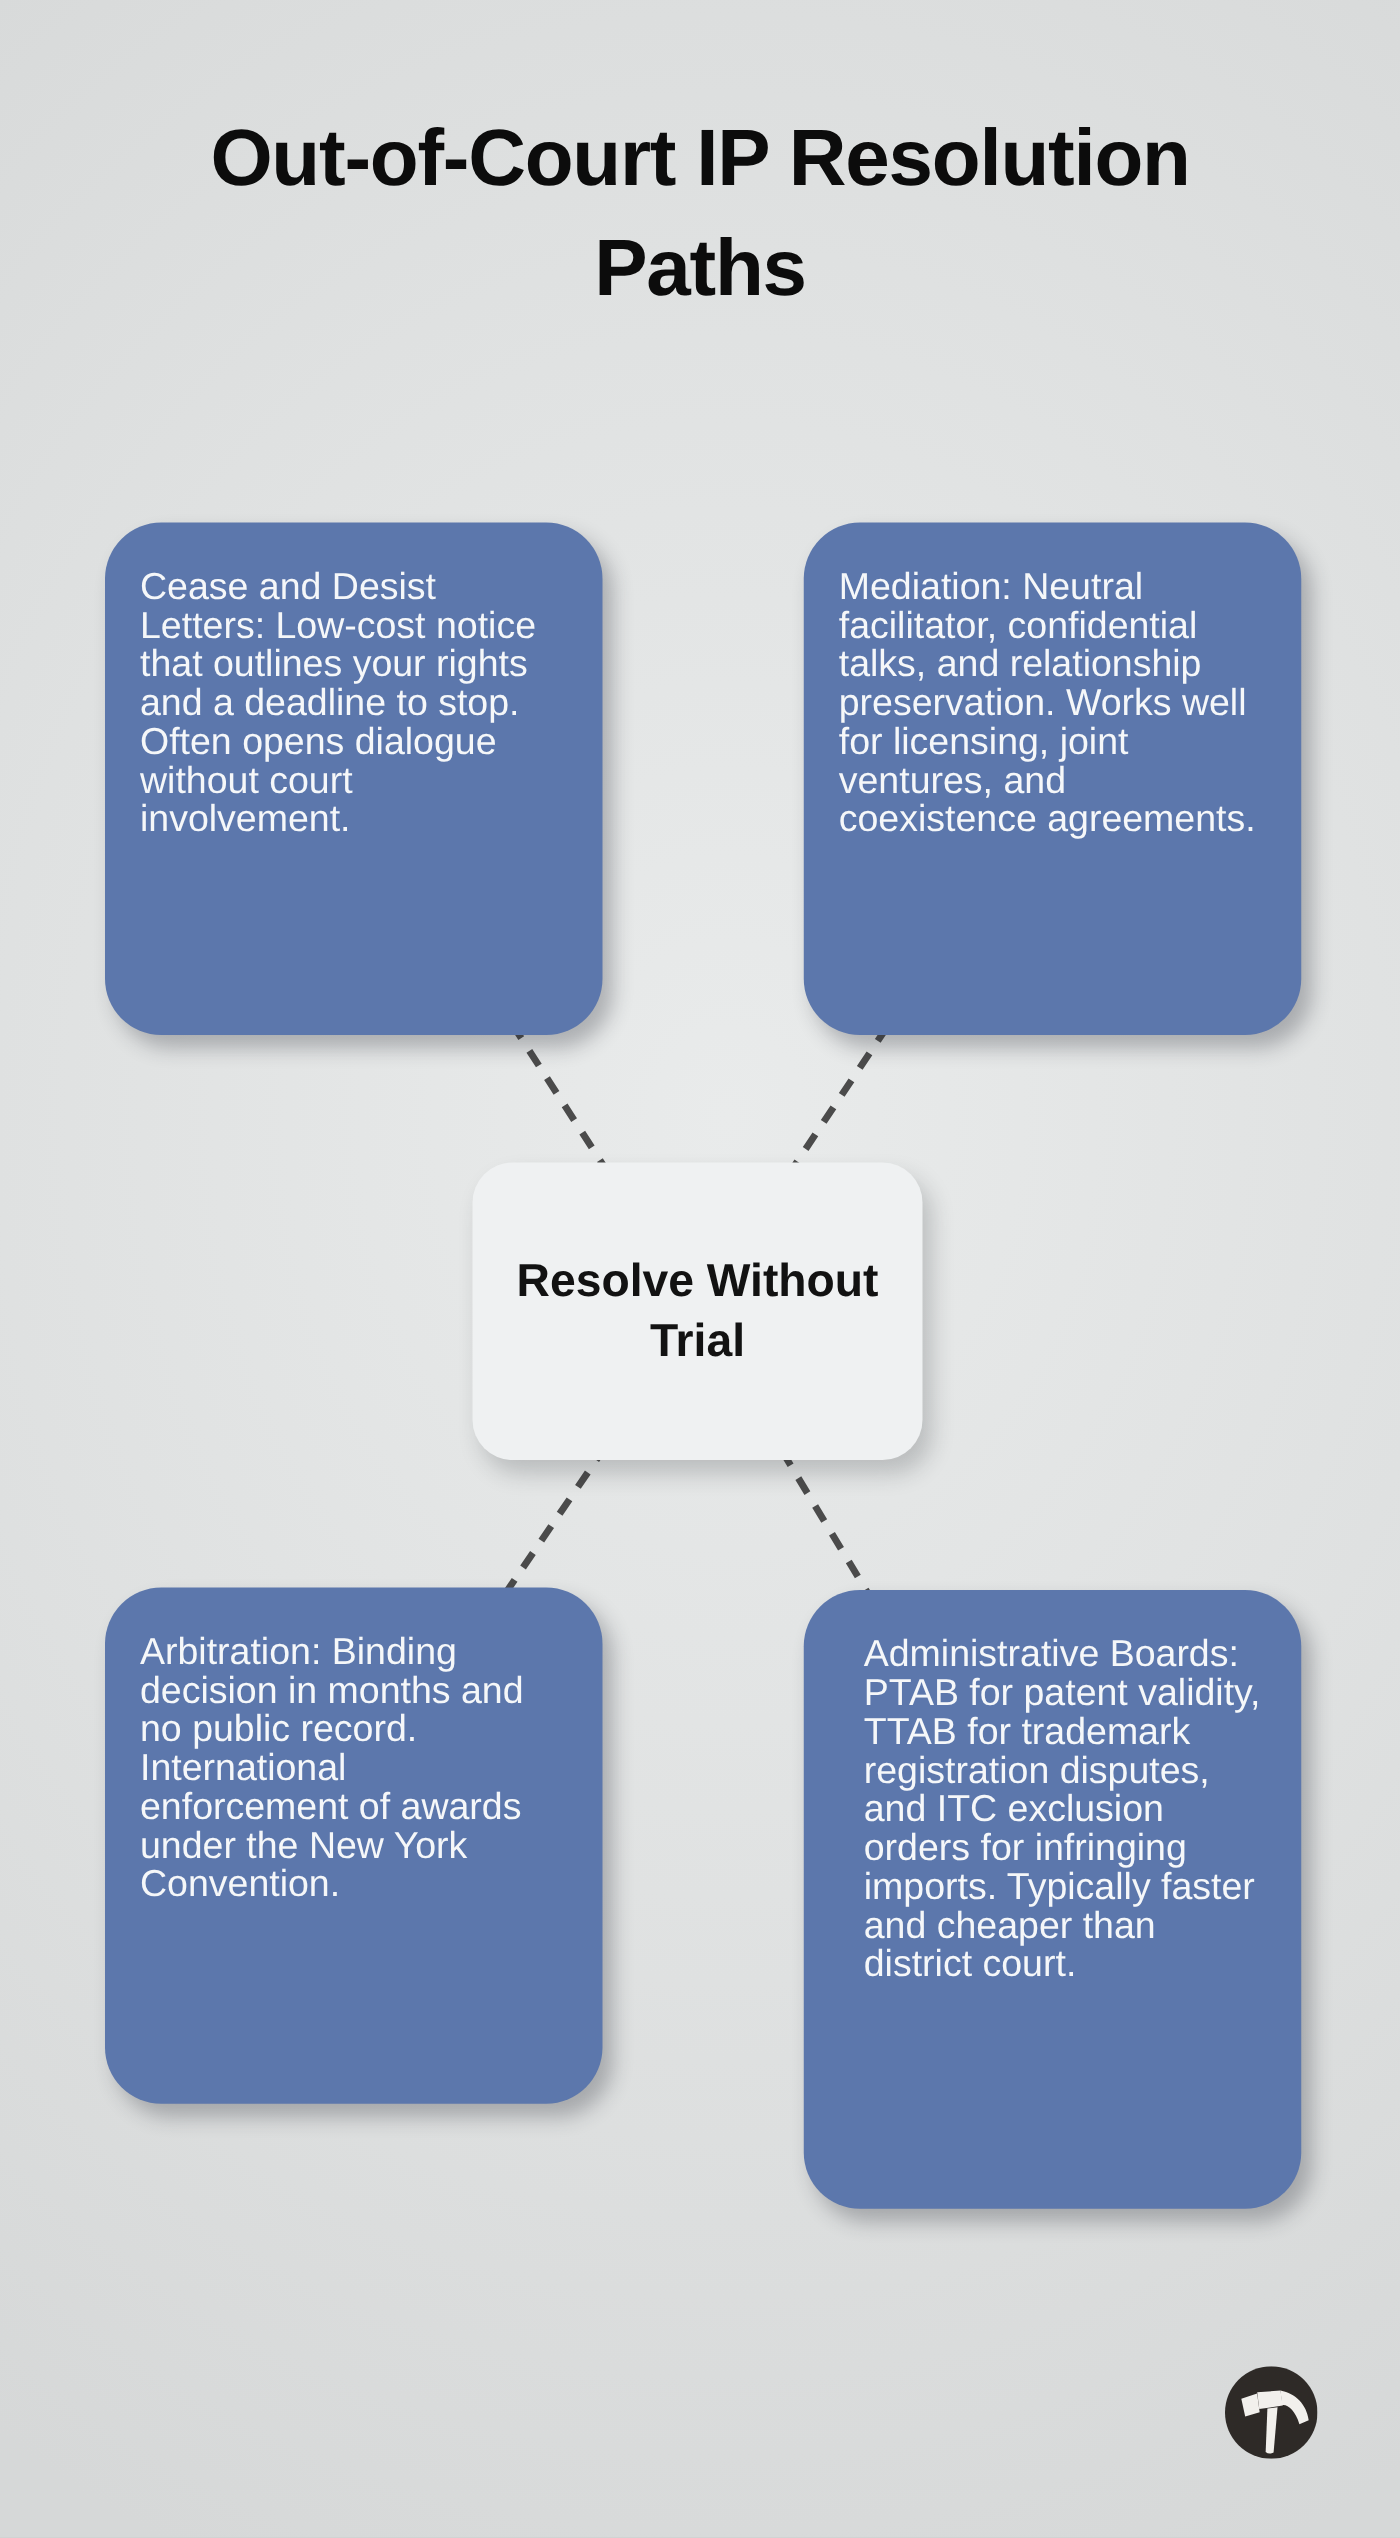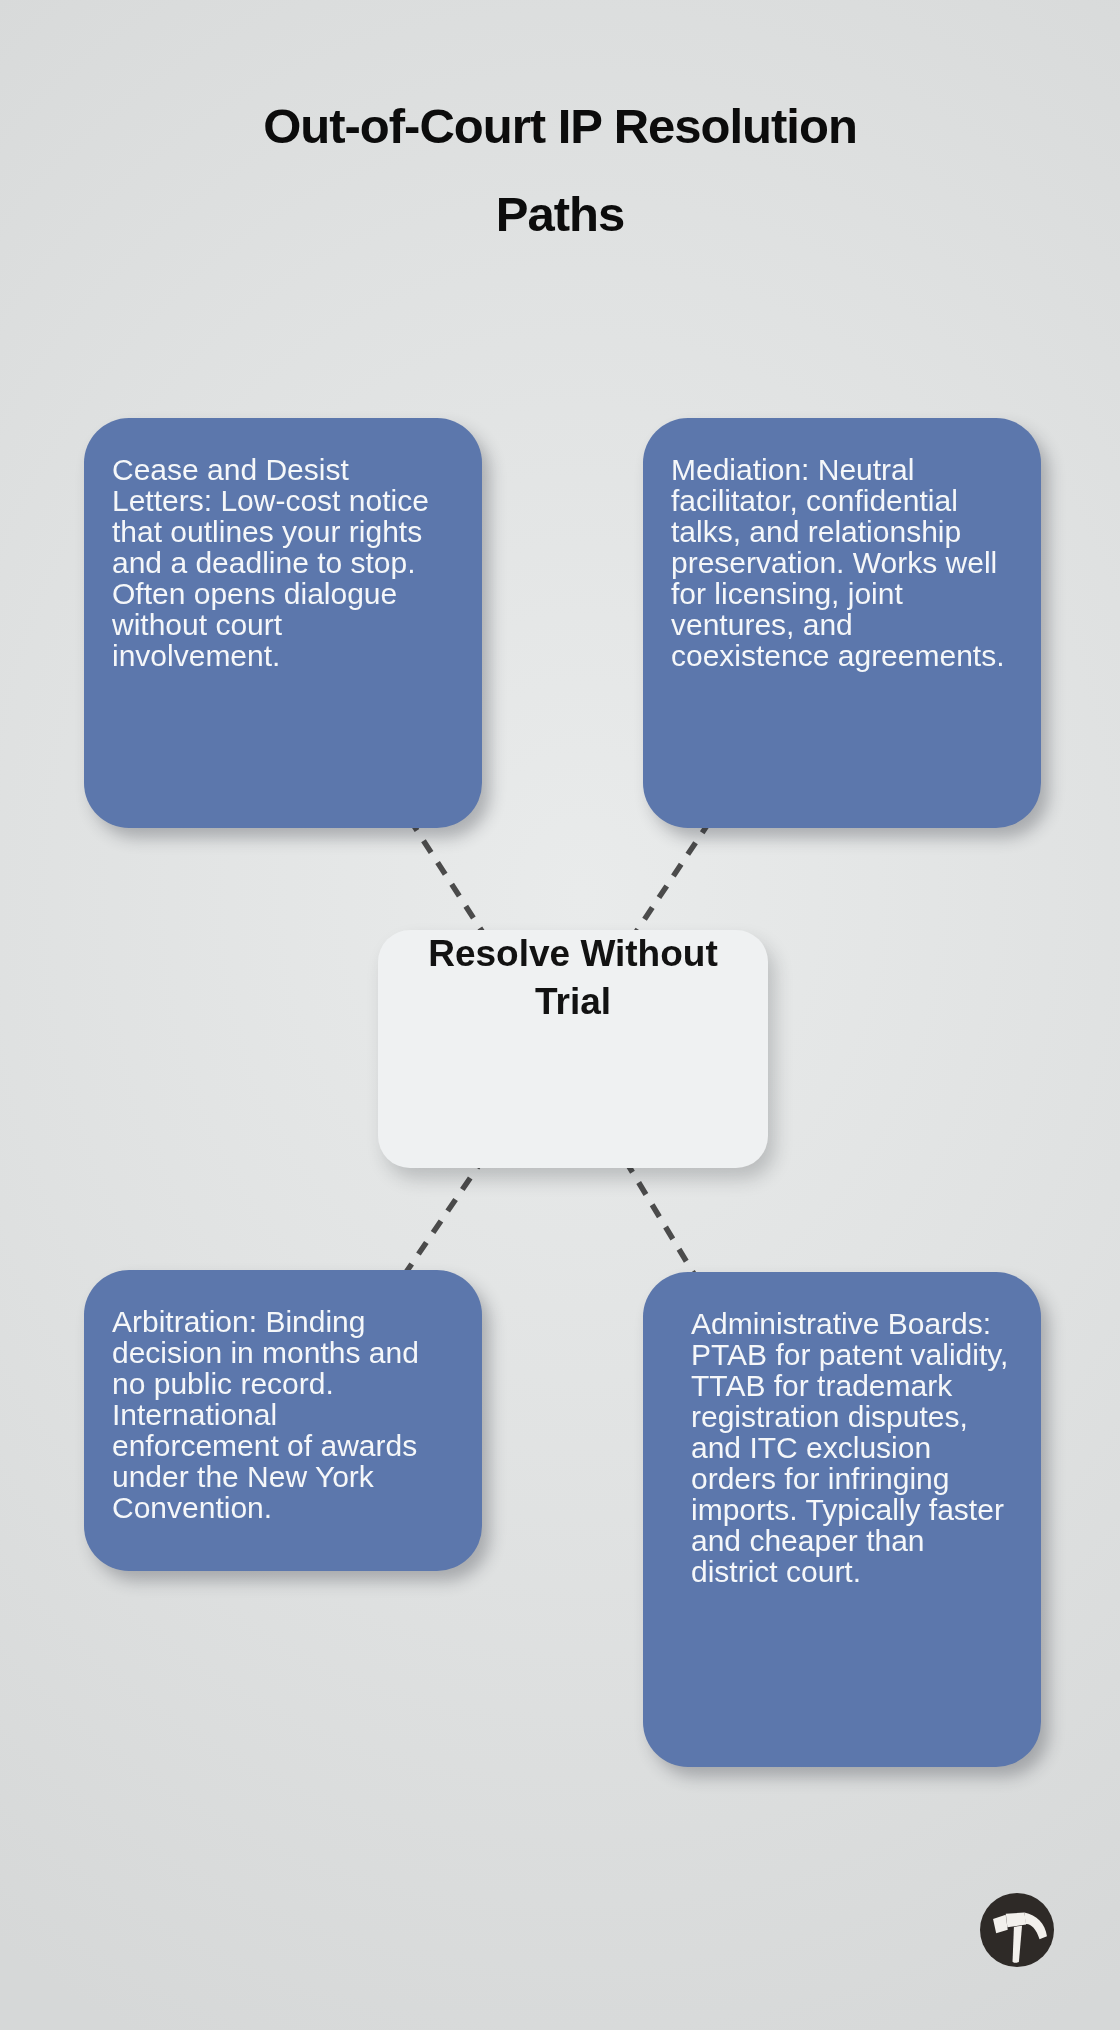--- a/index.html
+++ b/index.html
@@ -25,21 +25,21 @@
     background:
       radial-gradient(95% 62% at 52% 44%, #e9ebeb 0%, var(--background) 55%, #d6d8d8 100%);
   }
   .title {
     position: absolute;
     top: 82px;
     left: 0;
     width: 100%;
     text-align: center;
     color: var(--title-color);
-    font-size: 49px;
+    font-size: 64px;
     font-weight: 800;
     letter-spacing: -1px;
     line-height: 88px;
   }
   .connectors {
     position: absolute;
     inset: 0;
     width: 1120px;
     height: 2030px;
     z-index: 1;
@@ -57,35 +57,35 @@
     background: var(--node-fill);
     color: var(--node-text);
     font-size: 30px;
     line-height: 31px;
     padding: 36px 32px 18px 28px;
     box-shadow: 8px 10px 16px rgba(40, 44, 52, 0.30);
     overflow: hidden;
   }
   .card-topleft     { left: 84px;  top: 418px;  height: 410px; }
   .card-topright    { left: 643px; top: 418px;  height: 410px; }
-  .card-bottomleft  { left: 84px;  top: 1270px; height: 301px; }
+  .card-bottomleft  { left: 84px;  top: 1270px; height: 413px; }
   .card-bottomright { left: 643px; top: 1272px; height: 495px; padding-left: 48px; }
   .center-node {
     position: absolute;
     z-index: 3;
     left: 378px;
     top: 930px;
-    width: 390px;
+    width: 360px;
     height: 238px;
     border-radius: 32px;
     background: var(--center-fill);
     color: var(--center-text);
     box-shadow: 7px 11px 18px rgba(40, 44, 52, 0.22);
     display: flex;
-    align-items: flex-start;
+    align-items: center;
     justify-content: center;
     text-align: center;
     font-size: 37px;
     font-weight: 800;
     line-height: 48px;
     padding: 0 8px;
   }
   .logo {
     position: absolute;
     z-index: 2;

